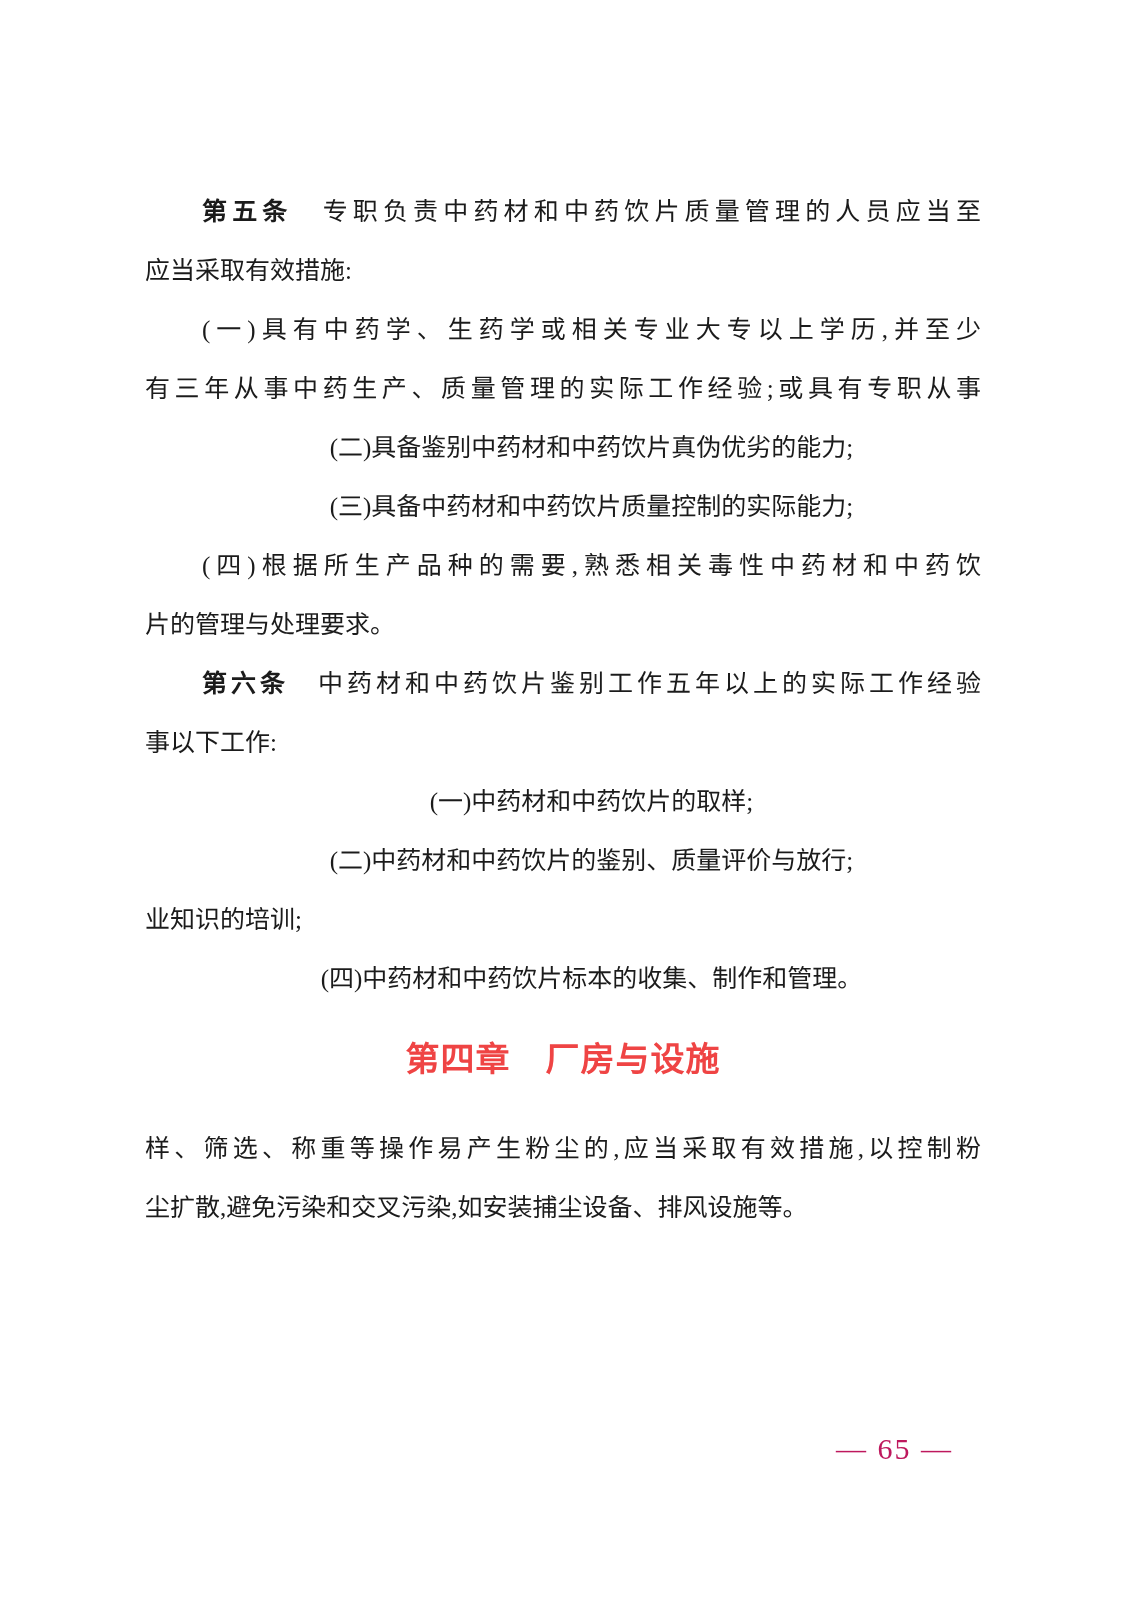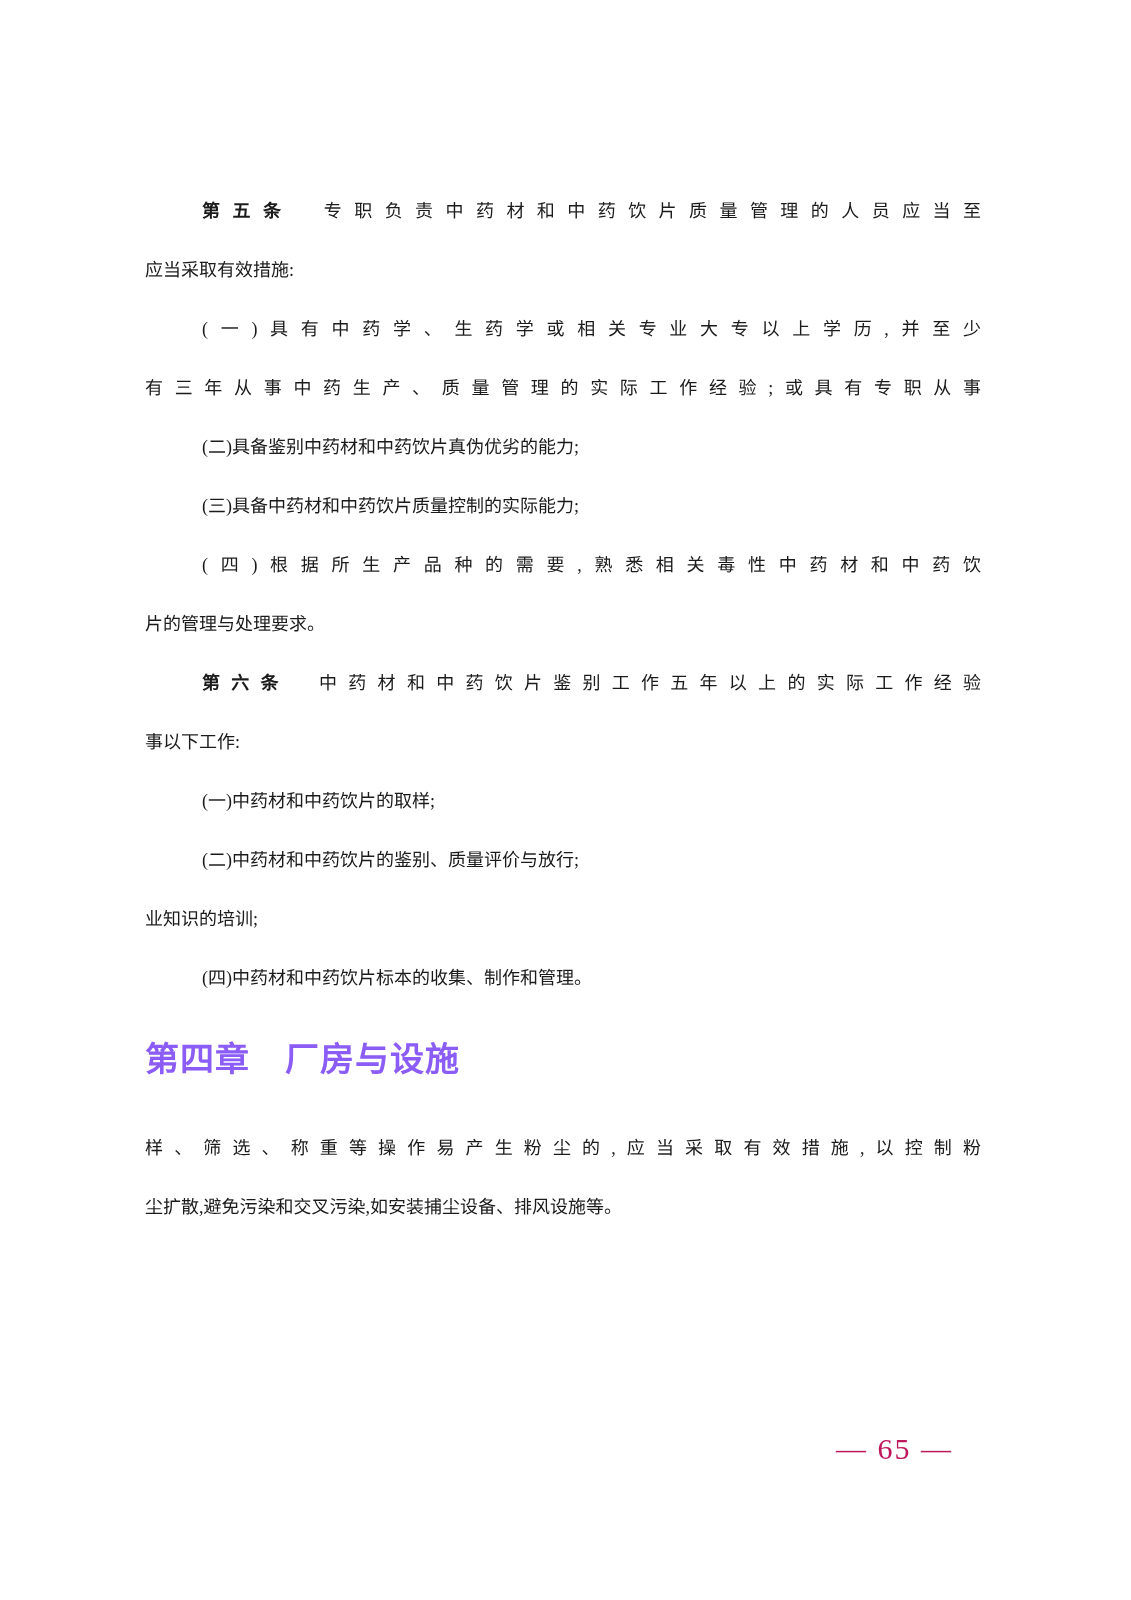--- a/index.html
+++ b/index.html
@@ -16,47 +16,49 @@
     font-family: "Liberation Serif", "DejaVu Serif", serif;
     color: #1b1b1b;
   }
   .doc {
     position: absolute;
     left: 145px;
     top: 182px;
     width: 836px;
   }
   .t-line {
-    font-size: 18px;
+    font-size: 25px;
     height: 59px;
     line-height: 59px;
     white-space: nowrap;
     overflow: visible;
   }
   .t-line.j {
     text-align: justify;
     text-align-last: justify;
   }
   .t-line.ind {
     text-indent: 57px;
+    text-align: center;
   }
   .seg-b {
     font-family: "Liberation Sans", "DejaVu Sans", sans-serif;
     font-weight: 700;
   }
   .chapter-heading {
     margin-top: 21px;
     margin-bottom: 30px;
     height: 60px;
     line-height: 60px;
+    text-align: center;
     font-size: 34px;
     font-weight: 700;
     font-family: "Liberation Sans", "DejaVu Sans", sans-serif;
     letter-spacing: 1px;
-    color: #8b5cf6;
+    color: #ef4444;
   }
   .page-number {
     position: absolute;
     top: 1419px;
     right: 178px;
     height: 60px;
     line-height: 60px;
     font-size: 30px;
     letter-spacing: 2px;
     color: #be185d;

